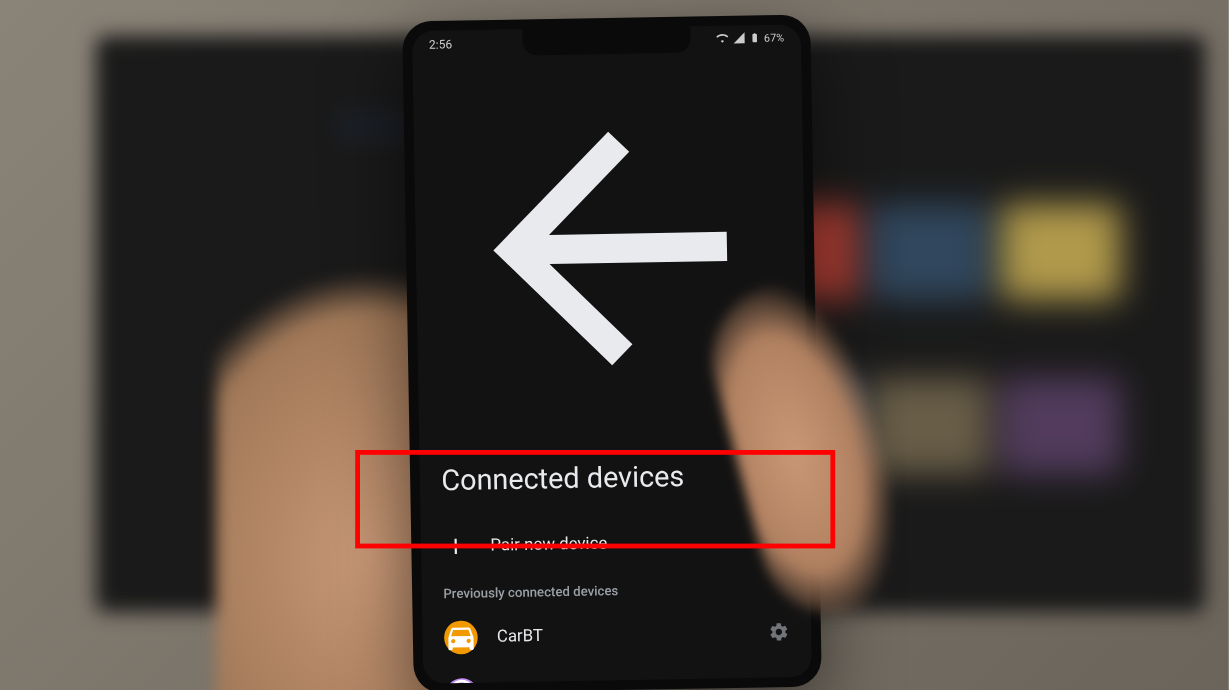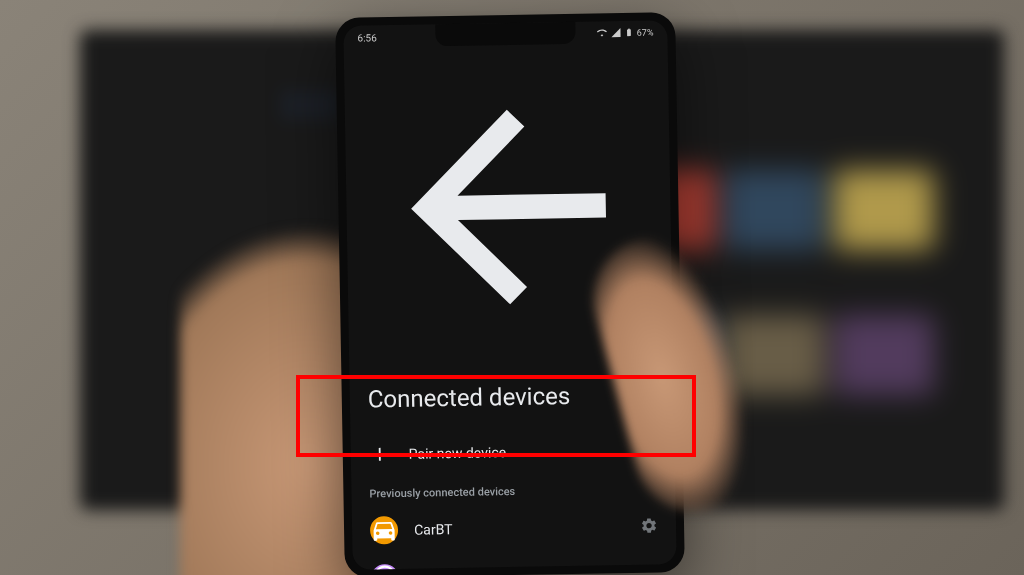--- a/index.html
+++ b/index.html
@@ -258,21 +258,21 @@
 </div>
 
 <div class="hand"></div>
 <div class="thumb"></div>
 
 <div class="phone">
   <div class="phone-screen">
     <div class="notch"></div>
 
     <div class="status-bar">
-      <span>6:56</span>
+      <span>2:56</span>
       <div class="status-right">
         <span>
           <svg viewBox="0 0 24 24" width="11" height="11">
               <path fill="#ccc" d="M1 9l2 2c4.97-4.97 13.03-4.97 18 0l2-2C16.93 2.93 7.08 2.93 1 9zm8 8l3 3 3-3c-1.65-1.66-4.34-1.66-6 0z"></path>
             </svg>
         </span>
         <span>
           <svg viewBox="0 0 24 24" width="11" height="11">
               <path fill="#ccc" d="M2 22h20V2z"></path>
             </svg>

